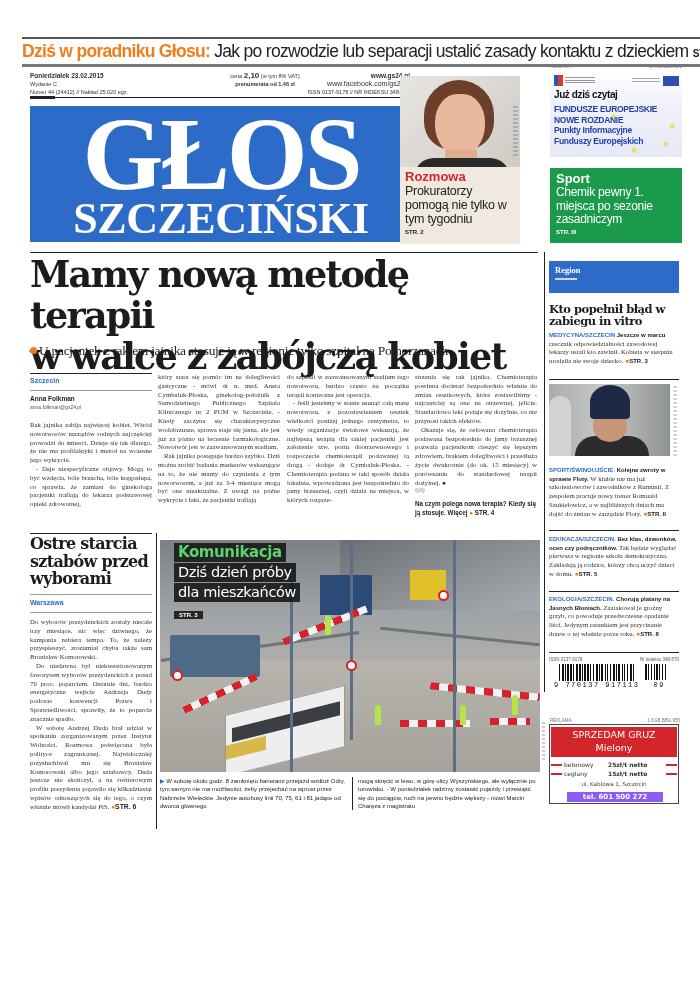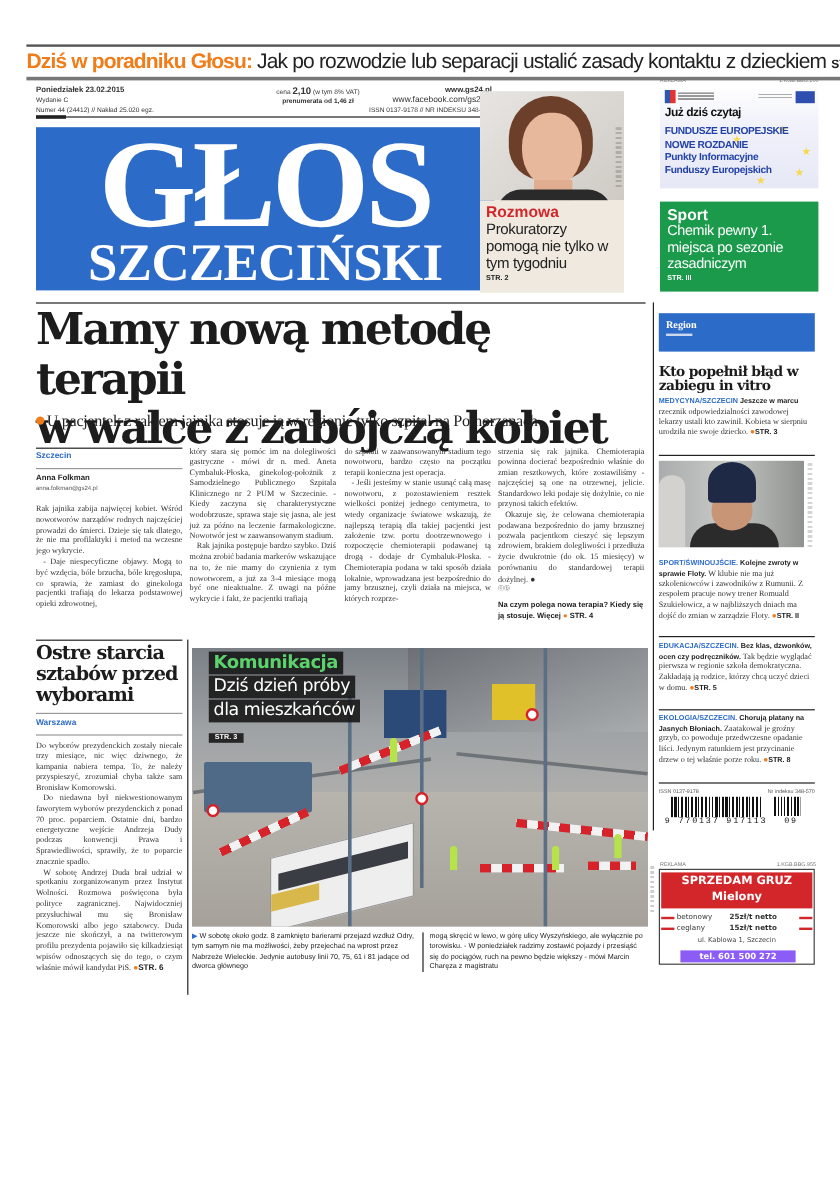--- a/index.html
+++ b/index.html
@@ -150,21 +150,21 @@
   #barcode { left: 553px; top: 664px; width: 120px; height: 22px; }
   #barcode .bars { position: absolute; left: 6px; top: 0; width: 76px; height: 20px; background: repeating-linear-gradient(90deg, #111 0 1.5px, #fff 1.5px 3px, #111 3px 5px, #fff 5px 6px, #111 6px 6.8px, #fff 6.8px 8.5px); }
   #barcode .bars2 { position: absolute; left: 92px; top: 0; width: 22px; height: 16px; background: repeating-linear-gradient(90deg, #111 0 1.5px, #fff 1.5px 3px, #111 3px 4px, #fff 4px 5.5px); }
   #barcode .digits { position: absolute; left: 0; top: 18px; width: 120px; font-family: "Liberation Mono", monospace; font-size: 7px; line-height: 7px; color: #111; letter-spacing: 1.5px; background: transparent; }
   #barcode .digits span { background: #fff; padding: 0 1px; }
 
   
   #ad2-box { left: 549px; top: 724px; width: 130px; height: 80px; border: 1.5px solid #444; }
   #ad2-labels { left: 550px; top: 718px; width: 130px; font-family: "Liberation Sans", sans-serif; font-size: 4.5px; color: #777; }
   #ad2-labels span:last-child { float: right; }
-  #ad2-top { left: 551px; top: 727px; width: 126px; height: 30px; background: #d3262a; color: #fff; font-family: "DejaVu Sans", sans-serif; font-weight: bold; text-align: center; }
+  #ad2-top { left: 551px; top: 727px; width: 126px; height: 30px; background: #d3262a; color: #fff; font-family: "DejaVu Sans", sans-serif; font-weight: normal; text-align: center; }
   #ad2-top .l1 { font-size: 9.5px; line-height: 13px; padding-top: 1px; }
   #ad2-top .l2 { font-size: 9.5px; line-height: 13px; }
   .ad2-row { position: absolute; left: 551px; width: 126px; height: 9px; font-family: "DejaVu Sans", sans-serif; font-size: 6px; line-height: 9px; color: #333; }
   .ad2-row .bar-l { position: absolute; left: 0; top: 3.5px; width: 11px; height: 2.5px; background: #d3262a; }
   .ad2-row .bar-r { position: absolute; right: 0; top: 3.5px; width: 11px; height: 2.5px; background: #d3262a; }
   .ad2-row .name { position: absolute; left: 13px; }
   .ad2-row .price { position: absolute; left: 57px; font-weight: bold; }
   #ad2-r1 { top: 760px; }
   #ad2-r2 { top: 769px; }
   #ad2-addr { left: 551px; top: 781px; width: 126px; text-align: center; font-family: "DejaVu Sans", sans-serif; font-size: 5.6px; color: #444; }

